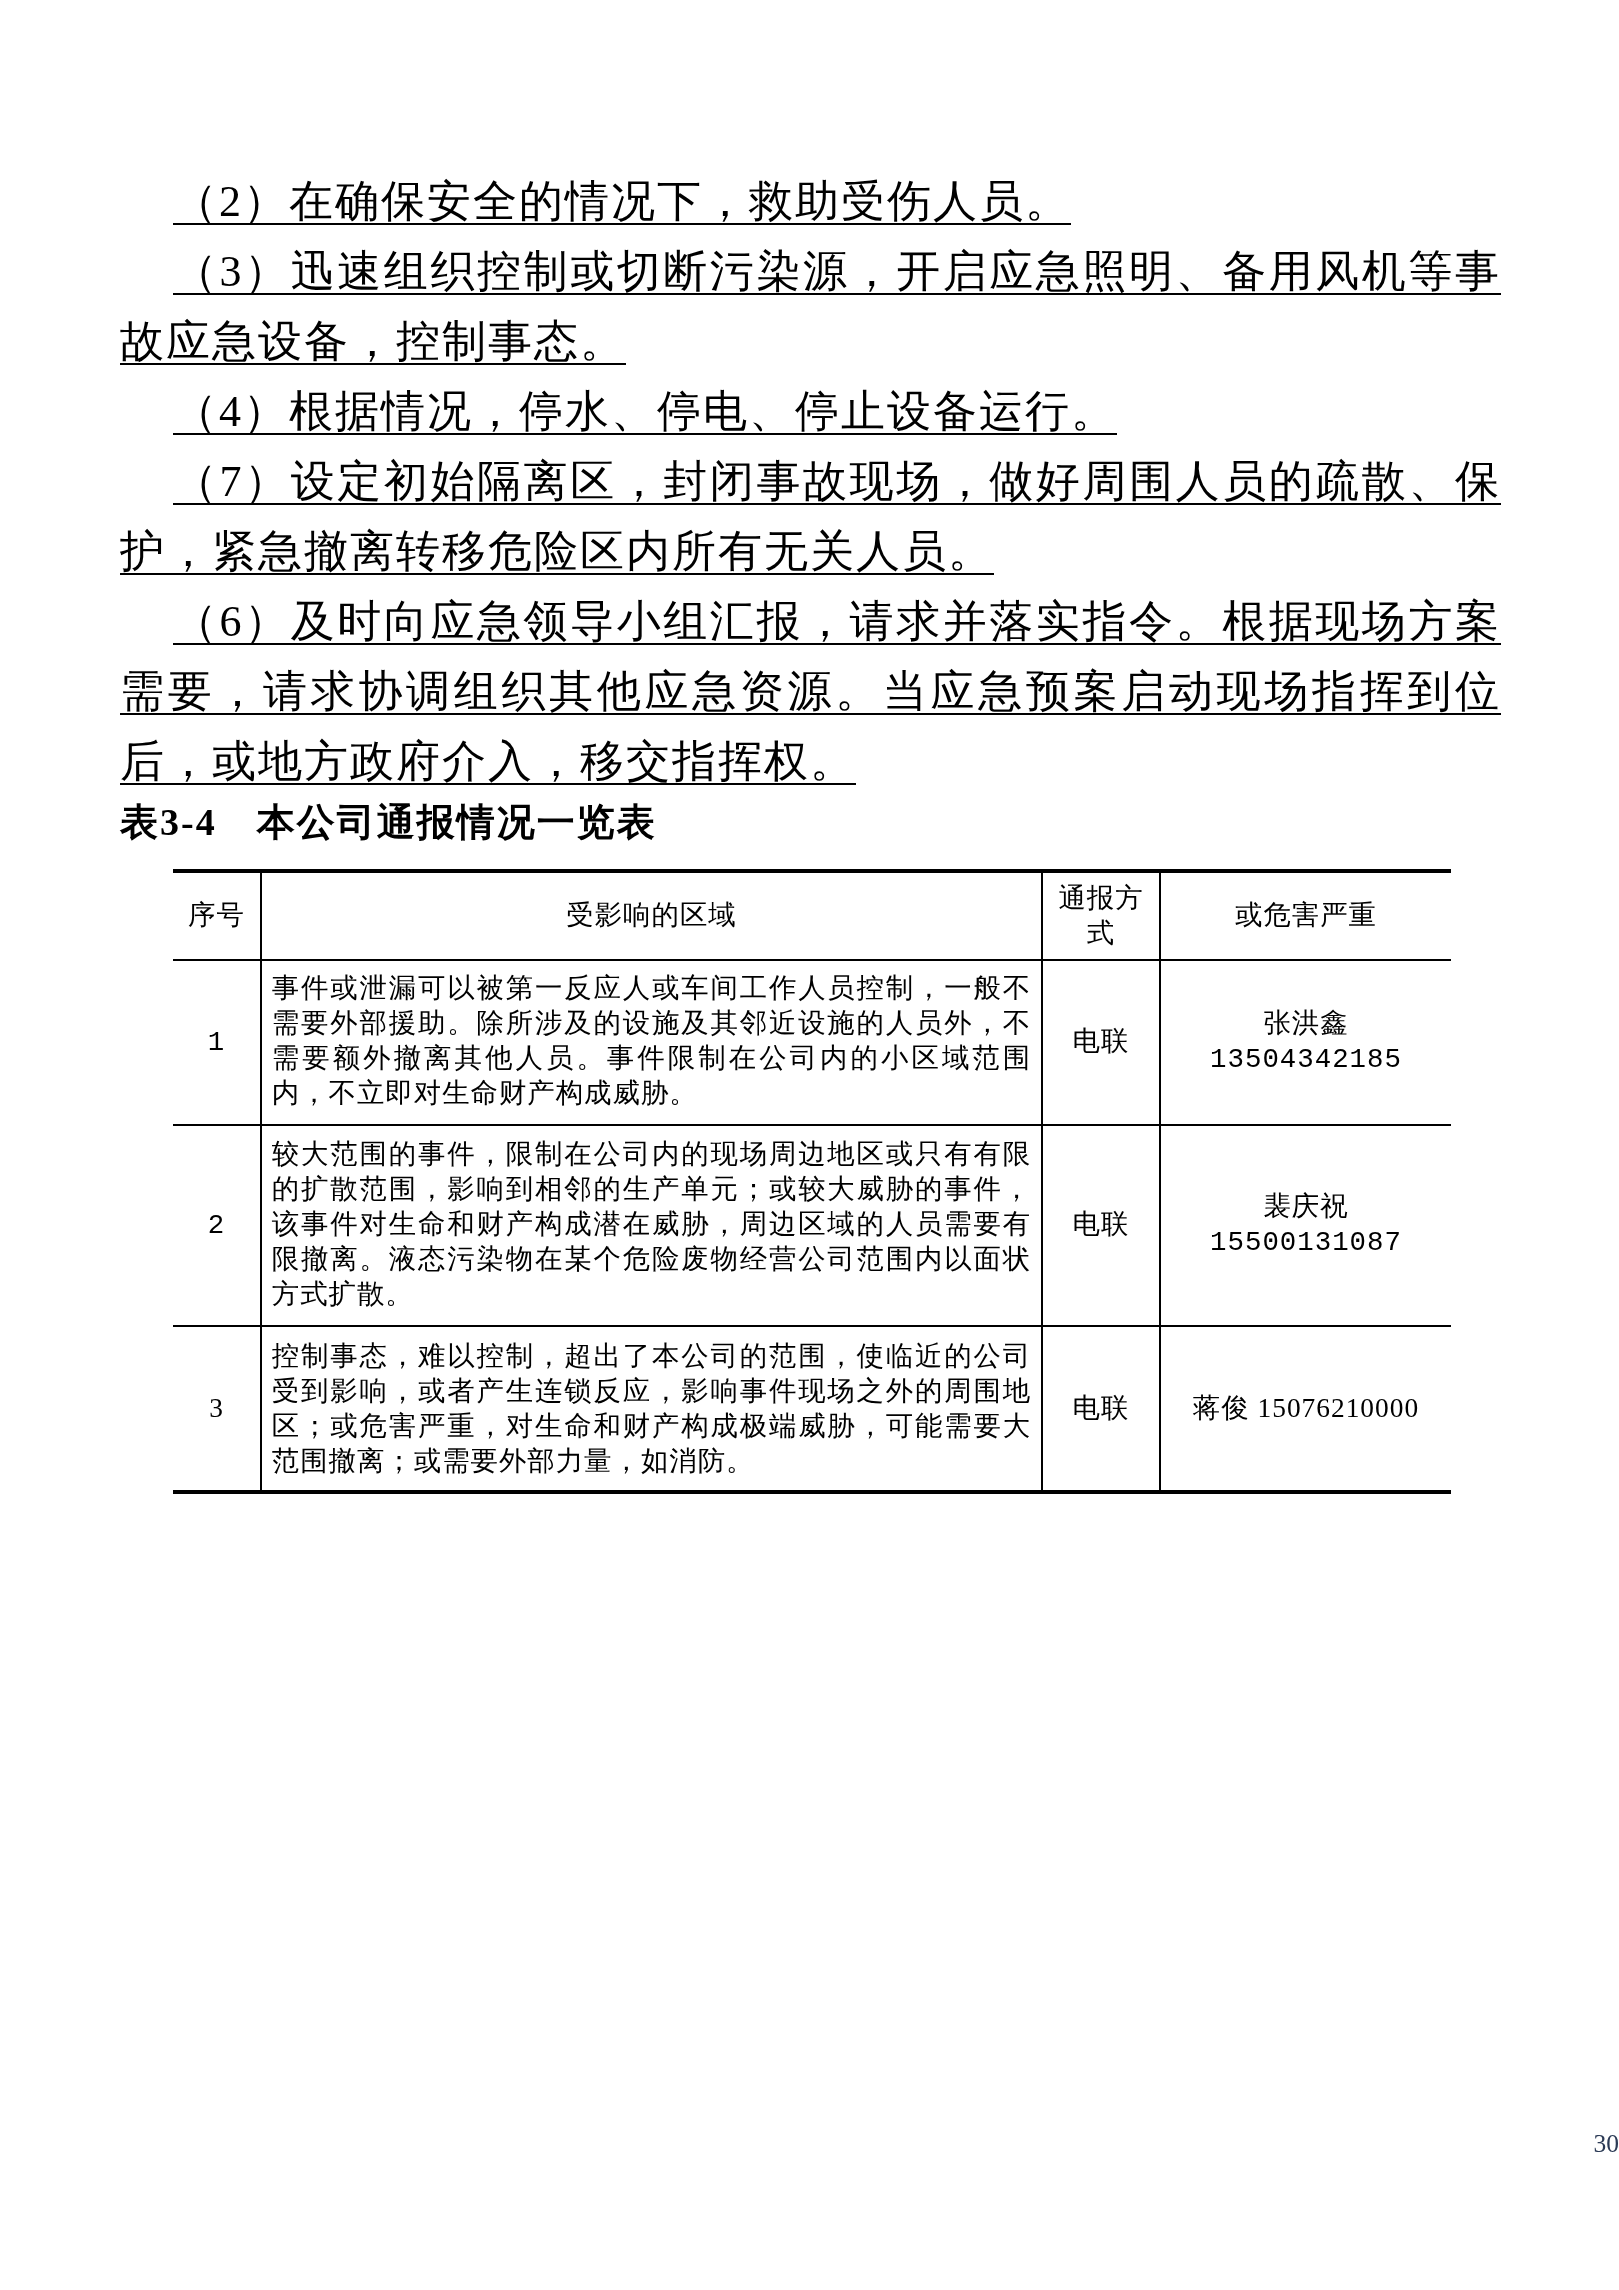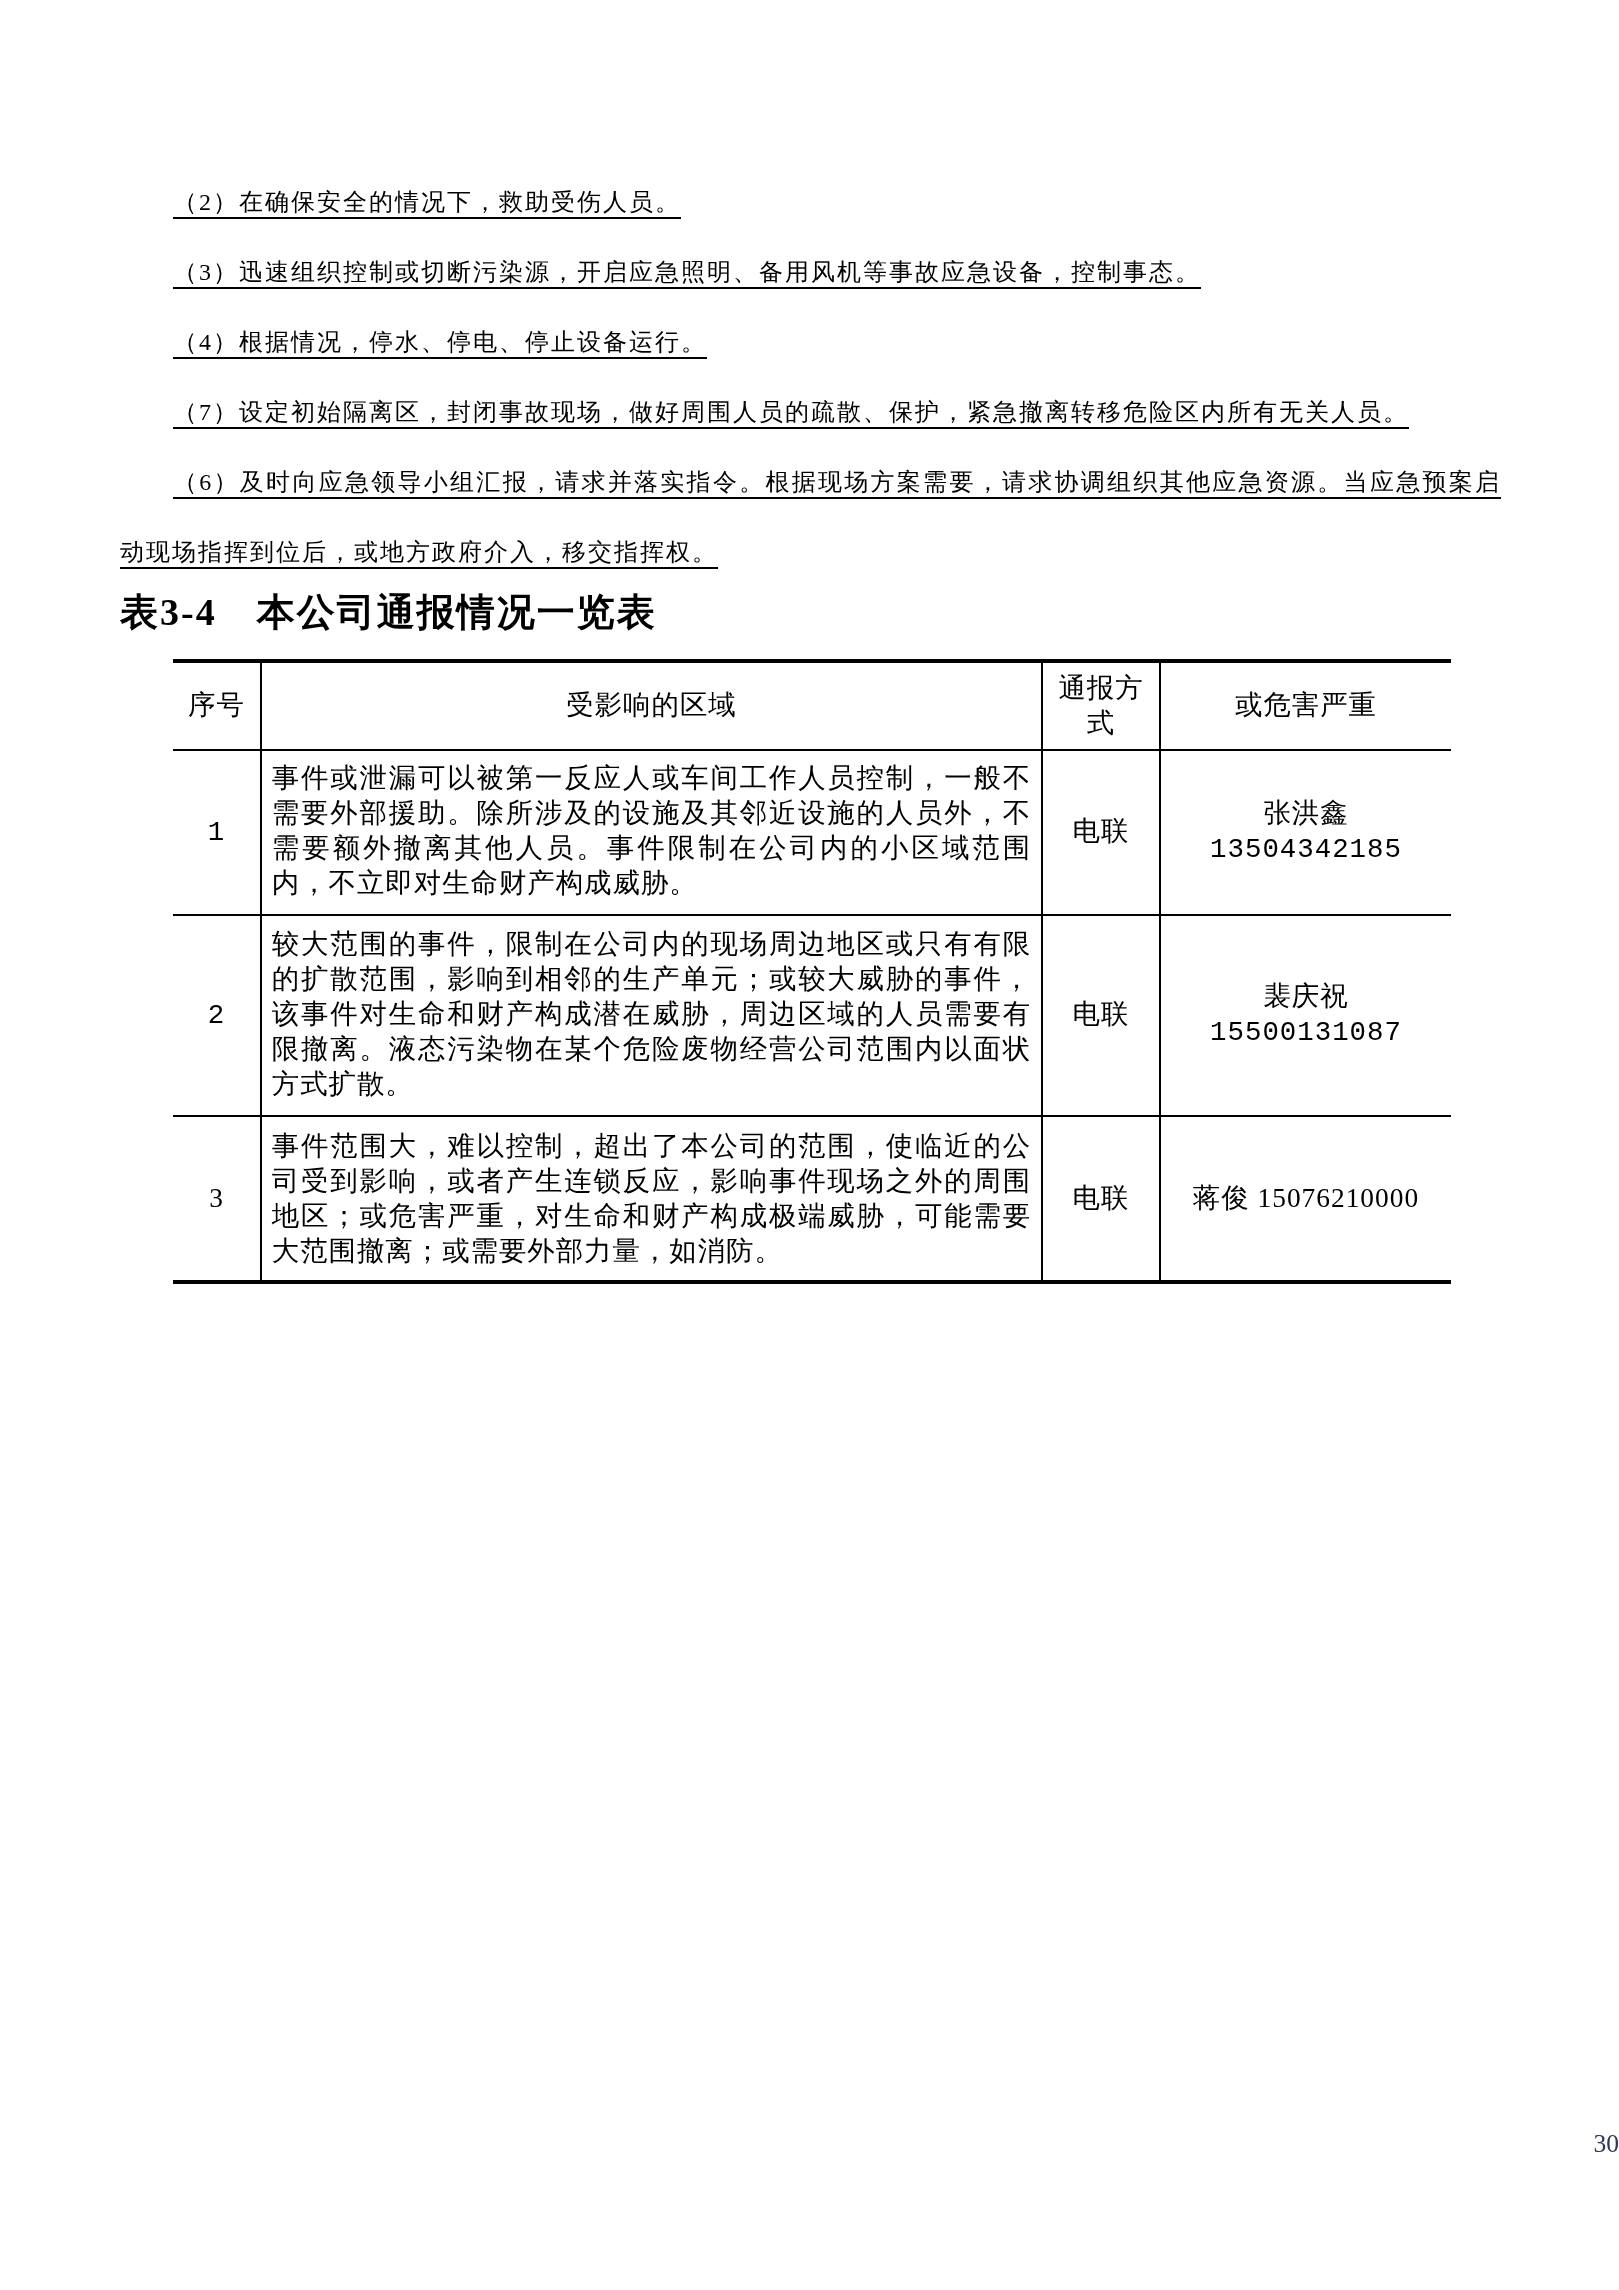--- a/index.html
+++ b/index.html
@@ -11,21 +11,21 @@
     margin: 0 auto;
     background: #ffffff;
     font-family: "Liberation Serif", "DejaVu Serif", serif;
     color: #000000;
     overflow: hidden;
   }
   .content { padding: 167px 118px 0 120px; }
 
   p.body {
     margin: 0;
-    font-size: 24px;
+    font-size: 44px;
     line-height: 70px;
     letter-spacing: 2px;
     text-align: justify;
     text-justify: inter-ideograph;
     text-indent: 53px;
   }
   p.body.u {
     text-decoration: underline;
     text-decoration-thickness: 2px;
     text-underline-offset: 6.9px;
@@ -134,21 +134,21 @@
           <td class="c-contact">张洪鑫 13504342185</td>
         </tr>
         <tr>
           <td class="c-no">2</td>
           <td class="c-area">较大范围的事件，限制在公司内的现场周边地区或只有有限的扩散范围，影响到相邻的生产单元；或较大威胁的事件，该事件对生命和财产构成潜在威胁，周边区域的人员需要有限撤离。液态污染物在某个危险废物经营公司范围内以面状方式扩散。</td>
           <td class="c-method">电联</td>
           <td class="c-contact">裴庆祝 15500131087</td>
         </tr>
         <tr>
           <td class="c-no">3</td>
-          <td class="c-area">事件范围大，难以控制，超出了本公司的范围，使临近的公司受到影响，或者产生连锁反应，影响事件现场之外的周围地区；或危害严重，对生命和财产构成极端威胁，可能需要大范围撤离；或需要外部力量，如消防。</td>
+          <td class="c-area">控制事态，难以控制，超出了本公司的范围，使临近的公司受到影响，或者产生连锁反应，影响事件现场之外的周围地区；或危害严重，对生命和财产构成极端威胁，可能需要大范围撤离；或需要外部力量，如消防。</td>
           <td class="c-method">电联</td>
           <td class="c-contact">蒋俊 15076210000</td>
         </tr>
       </tbody>
     </table>
   </div>
 
   <div class="page-number">30</div>
 </div>
 

